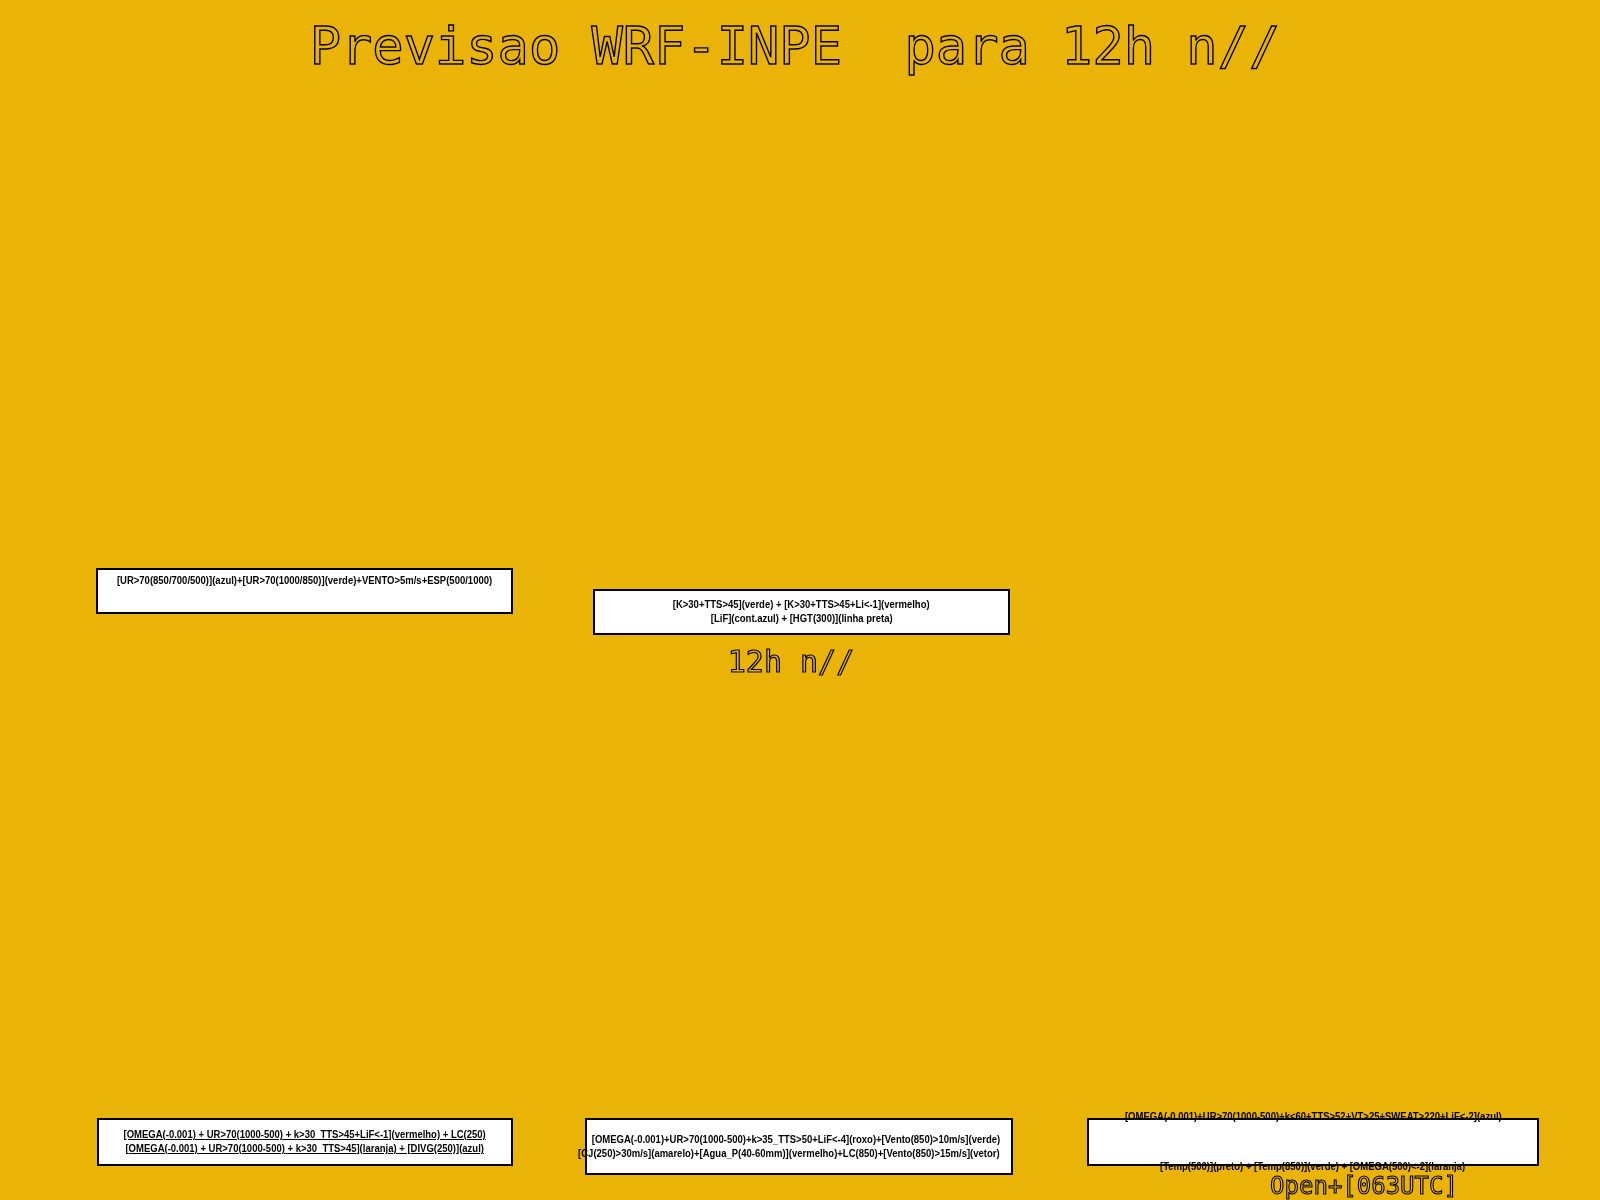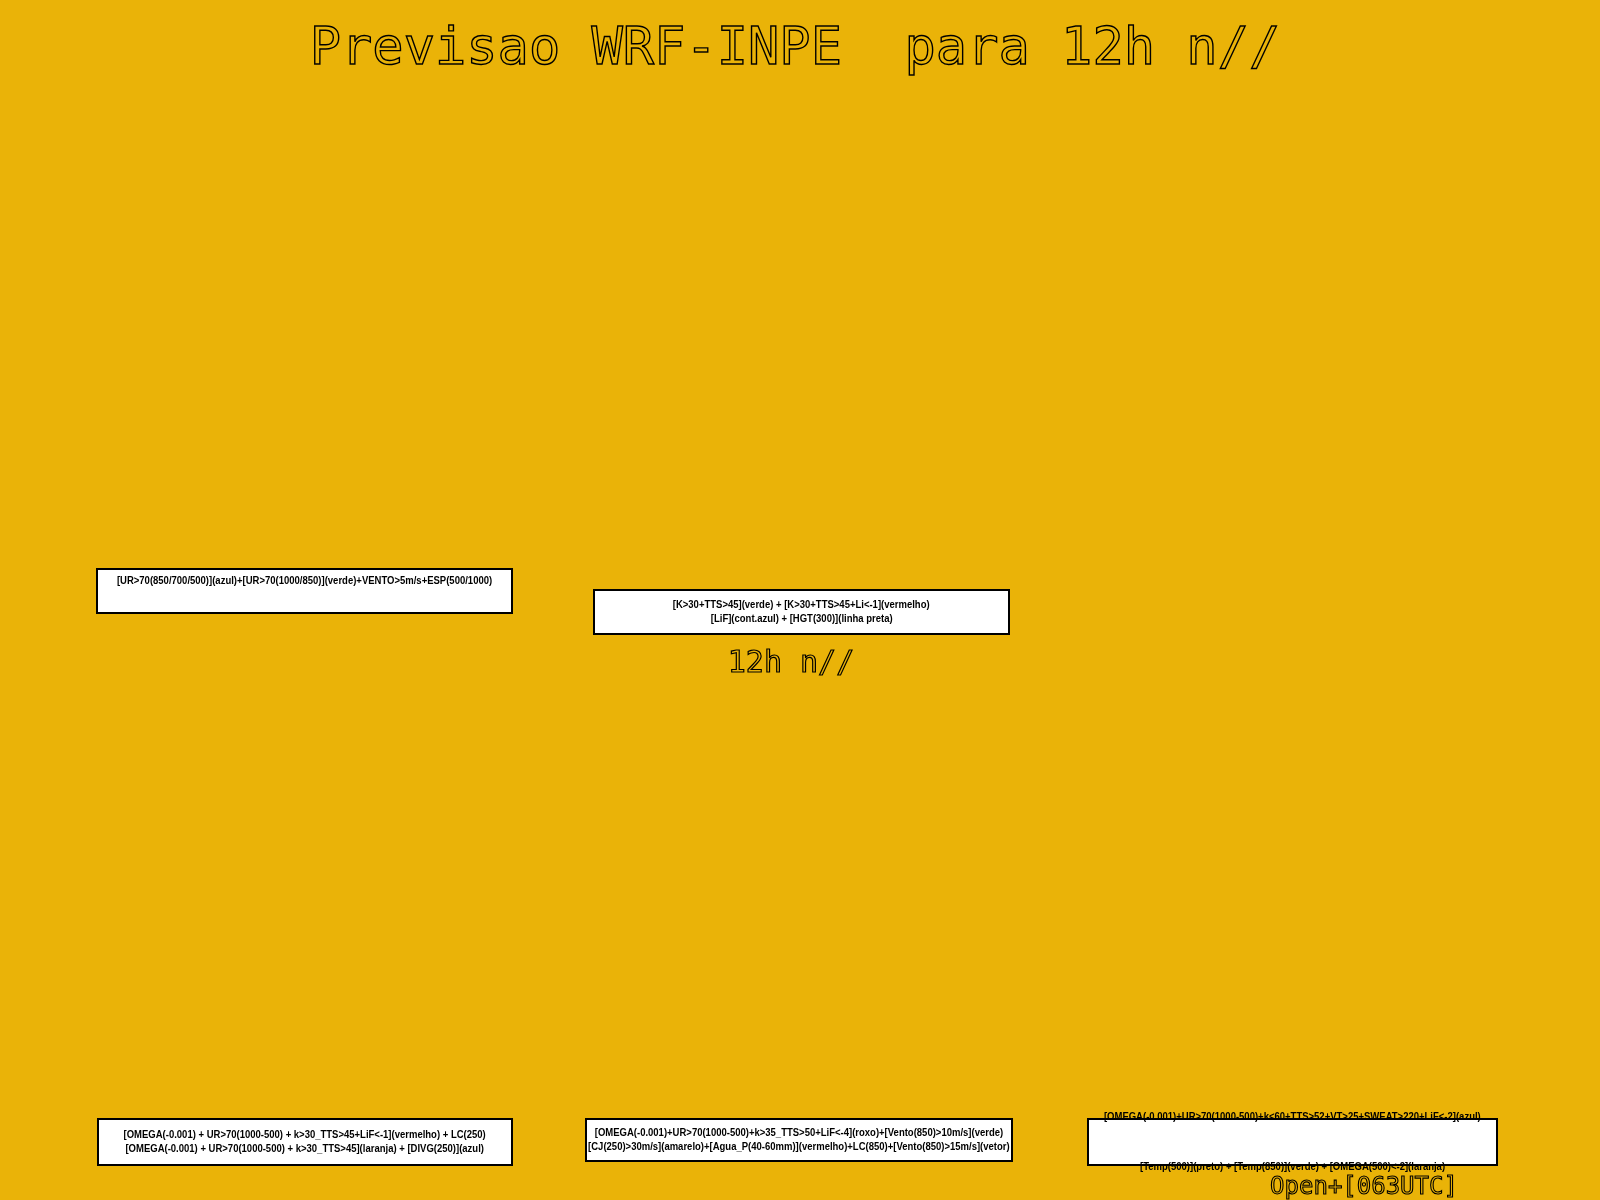--- a/index.html
+++ b/index.html
@@ -53,23 +53,23 @@
     color: #000000;
     transform: scaleX(0.95);
     transform-origin: center;
   }
   .panel.single {
     padding-bottom: 21px;
   }
   .p-tl { left: 96px;  top: 568px;  width: 417px; height: 46px; }
   .p-tc { left: 593px; top: 568px;  width: 417px; height: 46px; margin-top: 21px; }
   .p-tr { left: 1085px;top: 568px;  width: 415px; height: 46px; }
-  .p-bl { left: 97px;  top: 1118px; width: 416px; height: 48px; }
-  .p-bc { left: 585px; top: 1118px; width: 428px; height: 44px; }
-  .p-br { left: 1087px;top: 1118px; width: 411px; height: 48px; gap: 36px; }
+  .p-bl { left: 97px;  top: 1118px; width: 416px; height: 48px; text-decoration: underline; }
+  .p-bc { left: 585px; top: 1118px; width: 428px; height: 57px; align-items: flex-end; }
+  .p-br { left: 1087px;top: 1118px; width: 452px; height: 48px; gap: 36px; }
 </style>
 </head>
 <body>
 
 <div class="canvas">
 
   <svg class="stroke-layer" style="left:0; top:0;" width="1600" height="110">
     <text x="795" y="64" text-anchor="middle" xml:space="preserve" font-size="52" stroke-width="1.4">Previsao WRF-INPE  para 12h n//</text>
   </svg>
 

